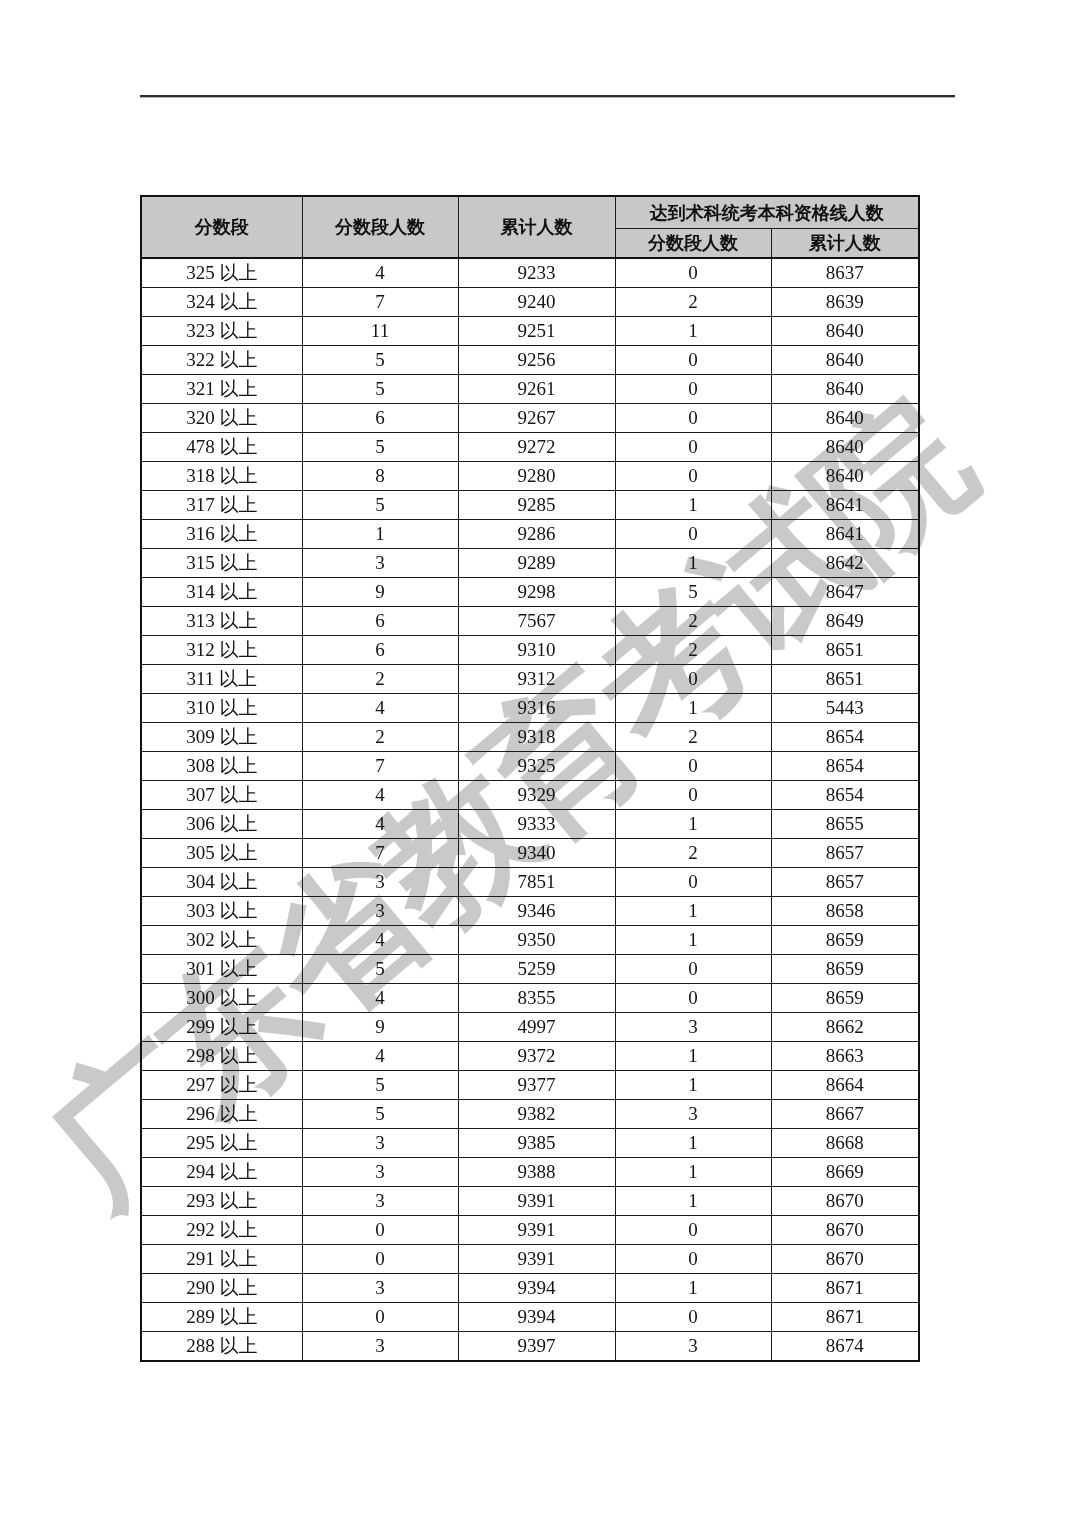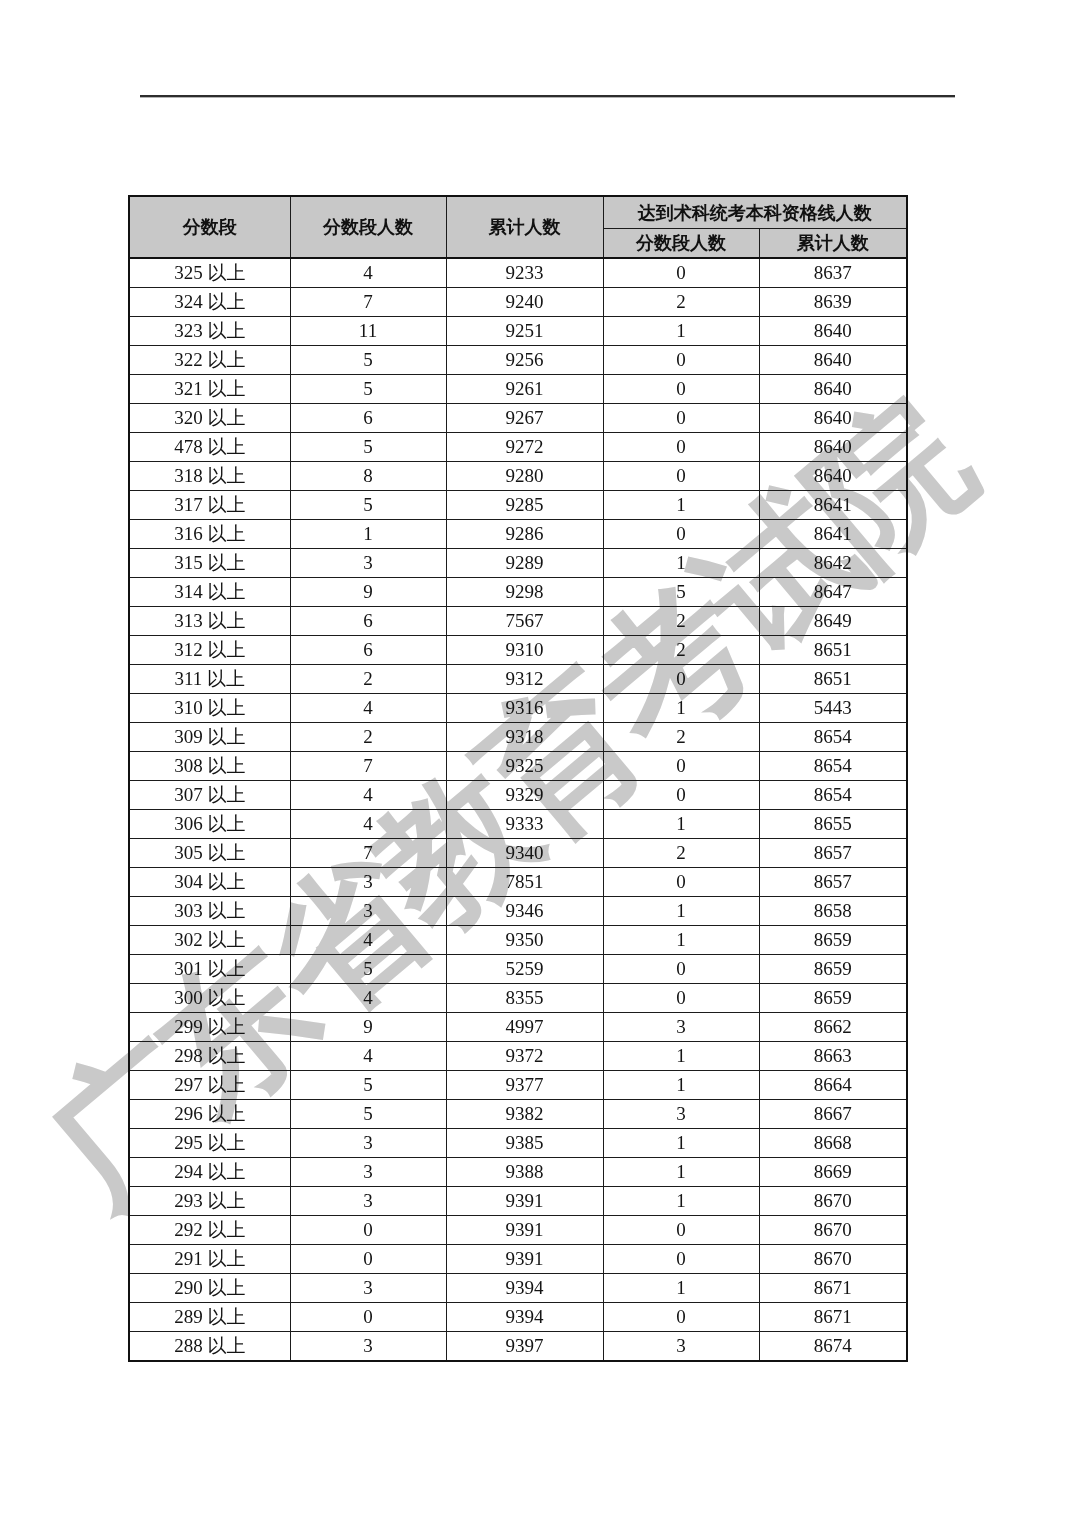--- a/index.html
+++ b/index.html
@@ -18,21 +18,21 @@
   .watermark{
     position:absolute;left:-60px;top:735px;width:1120px;
     text-align:center;white-space:nowrap;
     font-size:150px;line-height:1;font-weight:bold;
     letter-spacing:-8px;color:#c9c9c9;
     transform:rotate(-40deg);
     z-index:1;
     user-select:none;
   }
   table.score-table{
-    position:absolute;left:128px;top:195px;width:778px;
+    position:absolute;left:140px;top:195px;width:778px;
     border-collapse:collapse;table-layout:fixed;
     z-index:2;
     background:transparent;
     border:2px solid #111111;
   }
   .score-table th,.score-table td{
     border:1px solid #1b1b1b;
     text-align:center;vertical-align:middle;
     padding:0;overflow:hidden;
   }

